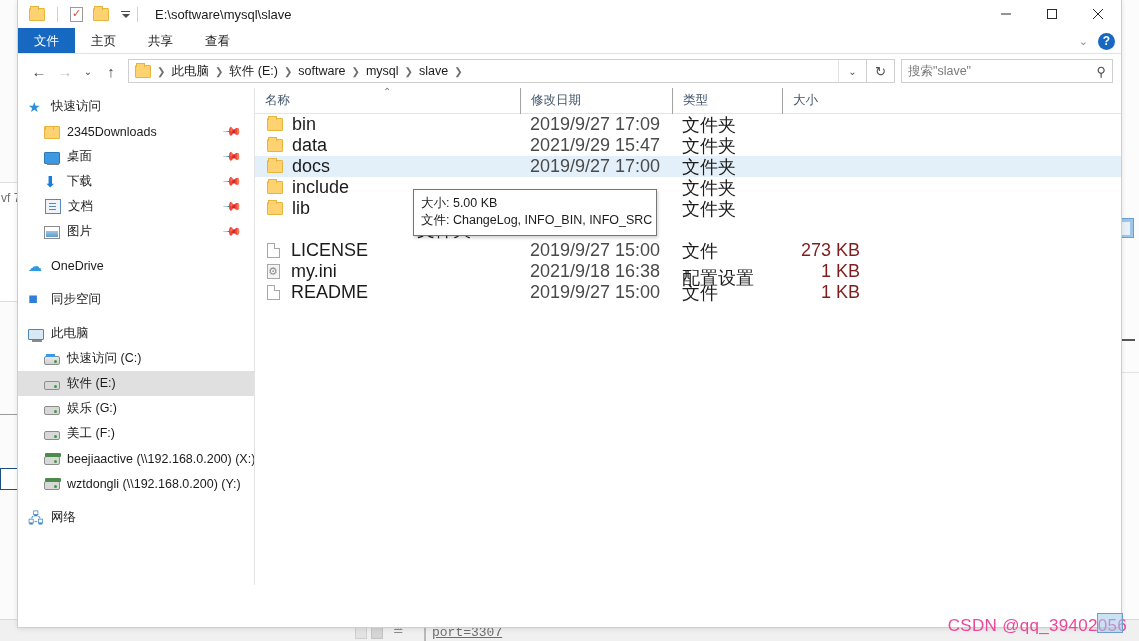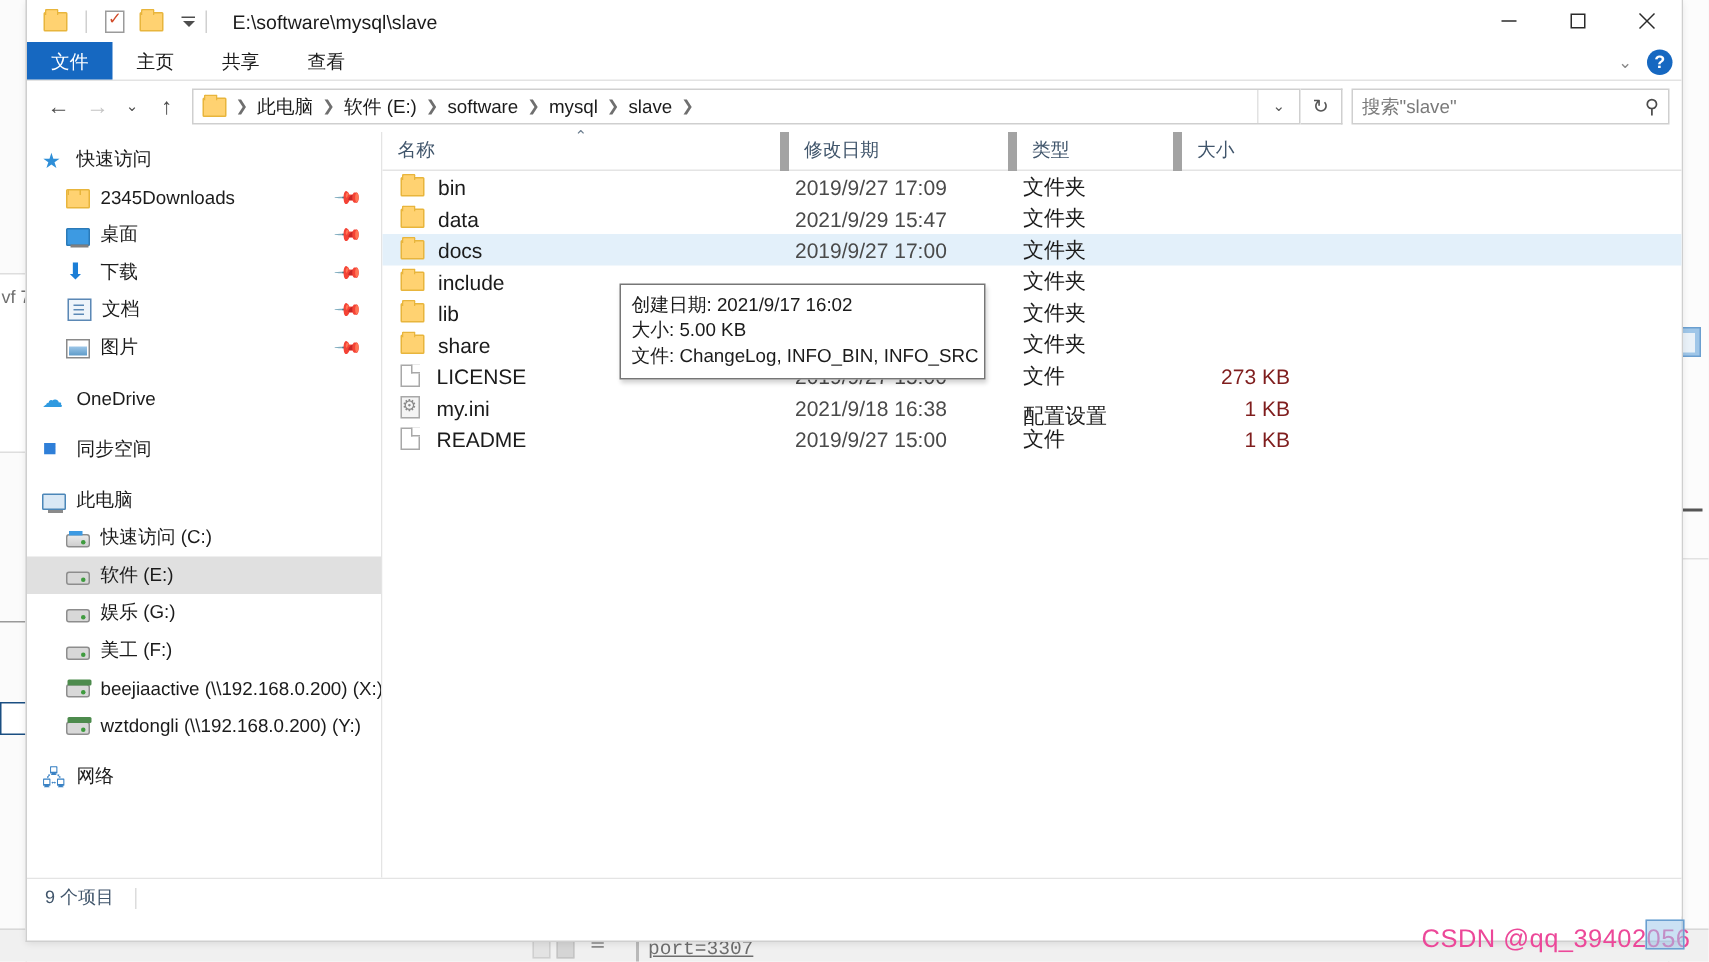--- a/index.html
+++ b/index.html
@@ -231,26 +231,26 @@
   .ic-net-drive::after { content:""; position:absolute; right:2px; top:3px; width:3px; height:3px; background:#3f9b3f; border-radius:50%;}
   .ic-network { color:#3a82c4; font-size:14px; line-height:16px;}
 
   
   .content { flex: 1; background: #ffffff; position: relative; }
   .colheader {
     height: 26px; display: flex; align-items: center; position: relative;
     border-bottom: 1px solid #e4e4e4; font-size: 12.5px; color: #40556b;
   }
   .colh { height: 26px; display: flex; align-items: center; padding-left: 10px; position: relative; }
-  .colh + .colh { border-left: 6px solid #a3a3a3; }
+  .colh + .colh { border-left: 1px solid #a3a3a3; }
   .sort-arrow {
     position: absolute; left: 128px; top: -2px; font-size: 10px; color: #6a7c8e;
   }
   .row {
-    height: 21px; display: flex; align-items: center; font-size: 14px; color: #1b1b1b;
+    height: 21px; display: flex; align-items: center; font-size: 18px; color: #1b1b1b;
     position: relative;
   }
   .row.selected { background: #e3f0fa; }
   .cell-name { display: flex; align-items: center; padding-left: 12px; }
   .cell-name .nm { margin-left: 9px; }
   .cell-date { color: #4a4a4a; }
   .cell-type { color: #1b1b1b; padding-left: 2px; }
   .cell-size { color: #7f1d1d; text-align: right; }
   .fileico-blank {
     width: 13px; height: 15px; background: #ffffff; border: 1px solid #a8a8a8;
@@ -560,24 +560,20 @@
           <div class="cell-name" style="width:265px;">
             <span class="fileico-folder"></span>
             <span class="nm">lib</span>
           </div>
           <div class="cell-date" style="width:152px;padding-left:10px;"></div>
           <div class="cell-type" style="width:110px;padding-left:10px;">文件夹</div>
           <div class="cell-size" style="width:92px;padding-right:14px;"></div>
         </div>
 
         <div class="row">
-          <div class="cell-name" style="width:265px;">
-            <span class="fileico-folder"></span>
-            <span class="nm">share</span>
-          </div>
           <div class="cell-date" style="width:152px;padding-left:10px;"></div>
           <div class="cell-type" style="width:110px;padding-left:10px;">文件夹</div>
           <div class="cell-size" style="width:92px;padding-right:14px;"></div>
         </div>
 
         <div class="row">
           <div class="cell-name" style="width:265px;">
             <span class="fileico-blank"></span>
             <span class="nm" style="margin-left:11px;">LICENSE</span>
           </div>
@@ -602,29 +598,24 @@
             <span class="nm" style="margin-left:11px;">README</span>
           </div>
           <div class="cell-date" style="width:152px;padding-left:10px;">2019/9/27 15:00</div>
           <div class="cell-type" style="width:110px;padding-left:10px;">文件</div>
           <div class="cell-size" style="width:92px;padding-right:14px;">1 KB</div>
         </div>
 
       </div>
 
       <div class="tooltip">
-        <div>创建日期: 2021/9/17 16:02</div>
         <div>大小: 5.00 KB</div>
         <div>文件: ChangeLog, INFO_BIN, INFO_SRC</div>
       </div>
 
     </div>
   </div>
 
-  <div class="statusbar">
-    <span>9 个项目</span>
-    <span class="status-sep"></span>
-  </div>
 
 </div>
 
 <div class="watermark">CSDN @qq_39402056</div>
 <div class="wm-overlay"></div>
 
 </body></html>

